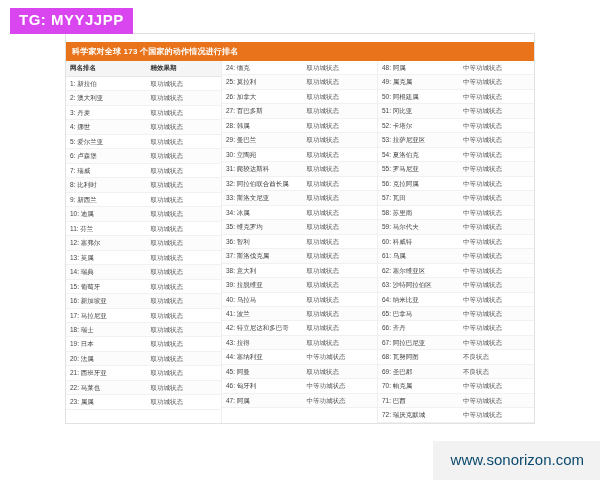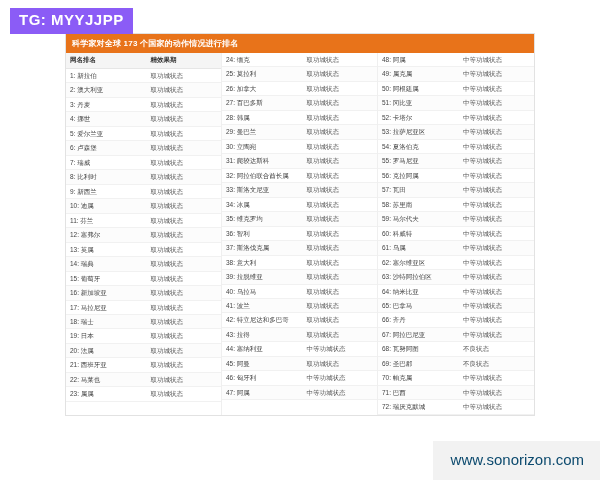--- a/index.html
+++ b/index.html
@@ -13,21 +13,21 @@
     font-family: "Liberation Sans", sans-serif;
     position: relative;
     overflow: hidden;
   }
 
   
   .tg-badge {
     position: absolute;
     top: 8px;
     left: 10px;
-    background: #8b5cf6;
+    background: #d946ef;
     color: #ffffff;
     font-size: 15px;
     font-weight: bold;
     padding: 4px 9px 5px 9px;
     letter-spacing: 0.5px;
     z-index: 20;
     line-height: 1.1;
   }
 
   
@@ -55,20 +55,21 @@
     overflow: hidden;
   }
 
   .table-title {
     background: #e8731a;
     color: #ffffff;
     font-size: 8px;
     font-weight: bold;
     padding: 4px 6px;
     letter-spacing: 0.2px;
+    margin-top: 8px;
   }
 
   .cols {
     display: flex;
     width: 100%;
   }
   .col {
     width: 33.3333%;
     box-sizing: border-box;
     border-right: 1px solid #efefef;

